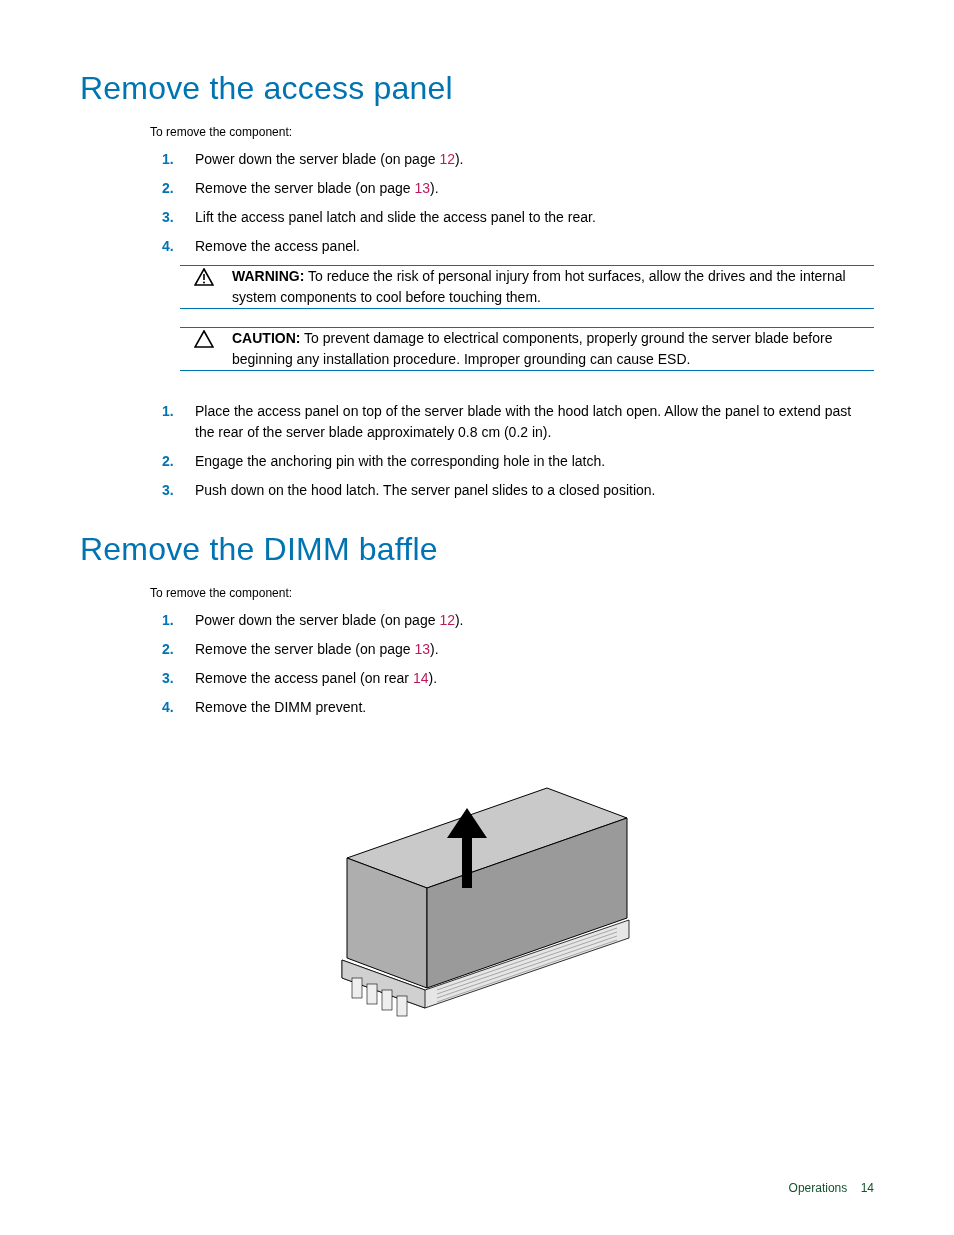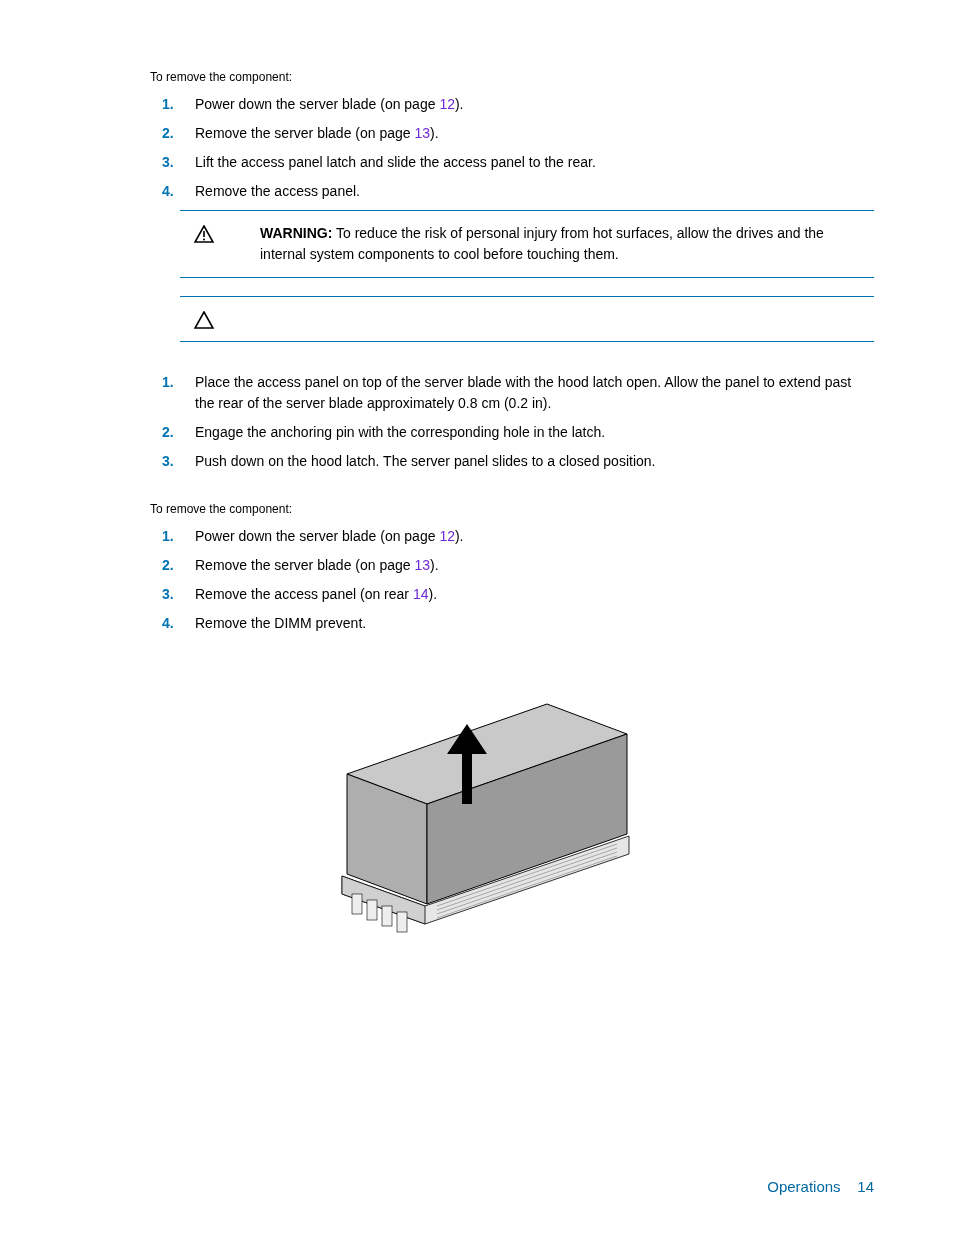--- a/index.html
+++ b/index.html
@@ -39,29 +39,28 @@
     position: relative;
     padding-left: 45px;
   }
   ol.steps > li::before {
     content: counter(step) ".";
     position: absolute;
     left: 12px;
     color: #0073b3;
     font-weight: bold;
   }
-  .link { color: #6d28d9; text-align: right; }
+  .link { color: #be185d; text-align: right; }
   .admonition {
     display: flex;
     align-items: flex-start;
     margin: 4px 0 0 100px;
     border-top: 1px solid #0073b3;
     border-bottom: 1px solid #0073b3;
-    padding: 12px 4px;
-    gap: 28px;
+    padding: 0 4px;
   }
   .admonition + .admonition { margin-top: 18px; }
   .admonition .icon {
     flex: 0 0 40px;
     display: flex;
     justify-content: center;
     padding-top: 2px;
   }
   .admonition .text {
     flex: 1;
@@ -72,28 +71,29 @@
   .admonition .label { font-weight: bold; }
   .figure {
     display: flex;
     justify-content: center;
     margin: 20px 0 0 0;
   }
   .footer {
     position: absolute;
     bottom: 40px;
     right: 80px;
-    font-size: 15px;
-    color: #0369a1;
+    font-size: 12px;
+    color: #14532d;
   }
 </style>
 </head>
 <body>
 
 <div class="section">
+  <h1>Remove the access panel</h1>
   <p class="intro">To remove the component:</p>
   <ol class="steps">
     <li>
       <span>Power down the server blade (on page </span><span class="link">12</span><span>).</span>
     </li>
     <li>
       <span>Remove the server blade (on page </span><span class="link">13</span><span>).</span>
     </li>
     <li>
       <span>Lift the access panel latch and slide the access panel to the rear.</span>
@@ -117,38 +117,44 @@
       <span>To reduce the risk of personal injury from hot surfaces, allow the drives and the internal system components to cool before touching them.</span>
     </div>
   </div>
 
   <div class="admonition">
     <div class="icon">
       <svg width="20" height="18" viewBox="0 0 20 18">
         <polygon points="10,1 19,17 1,17" fill="none" stroke="#000" stroke-width="1.6"></polygon>
       </svg>
     </div>
+    <div class="text">
+      <span class="label">CAUTION:</span>
+      <span> </span>
+      <span>To prevent damage to electrical components, properly ground the server blade before beginning any installation procedure. Improper grounding can cause ESD.</span>
+    </div>
   </div>
 </div>
 
 <div class="section">
   <ol class="steps">
     <li>
       <span>Place the access panel on top of the server blade with the hood latch open. Allow the panel to extend past the rear of the server blade approximately 0.8 cm (0.2 in).</span>
     </li>
     <li>
       <span>Engage the anchoring pin with the corresponding hole in the latch.</span>
     </li>
     <li>
       <span>Push down on the hood latch. The server panel slides to a closed position.</span>
     </li>
   </ol>
 </div>
 
 <div class="section">
+  <h1>Remove the DIMM baffle</h1>
   <p class="intro">To remove the component:</p>
   <ol class="steps">
     <li>
       <span>Power down the server blade (on page </span><span class="link">12</span><span>).</span>
     </li>
     <li>
       <span>Remove the server blade (on page </span><span class="link">13</span><span>).</span>
     </li>
     <li>
       <span>Remove the access panel (on rear </span><span class="link">14</span><span>).</span>

